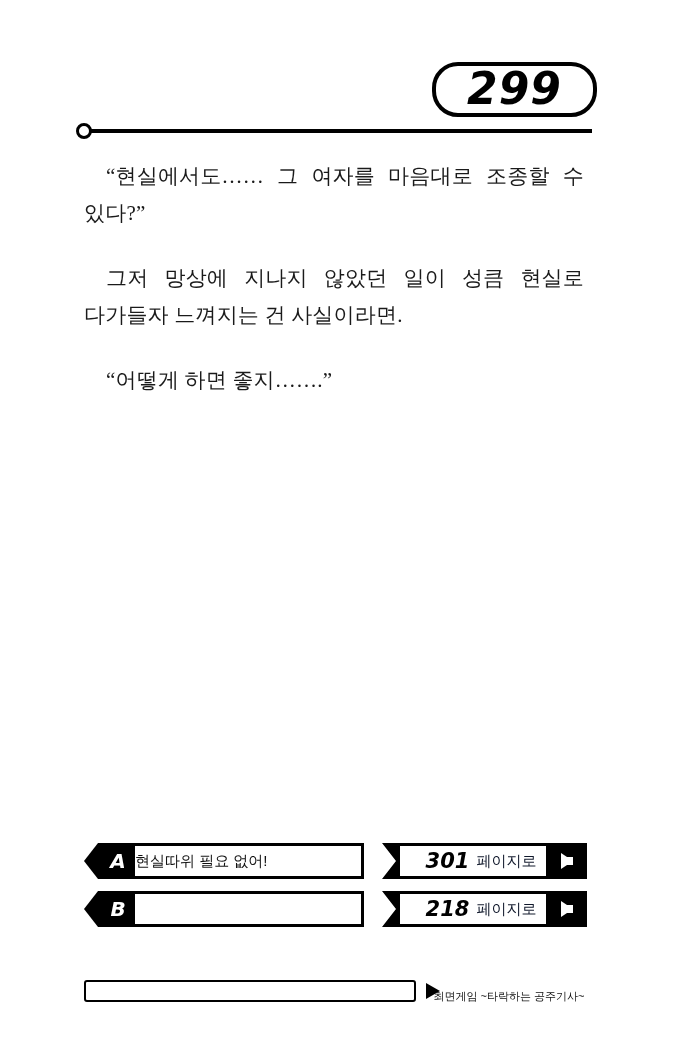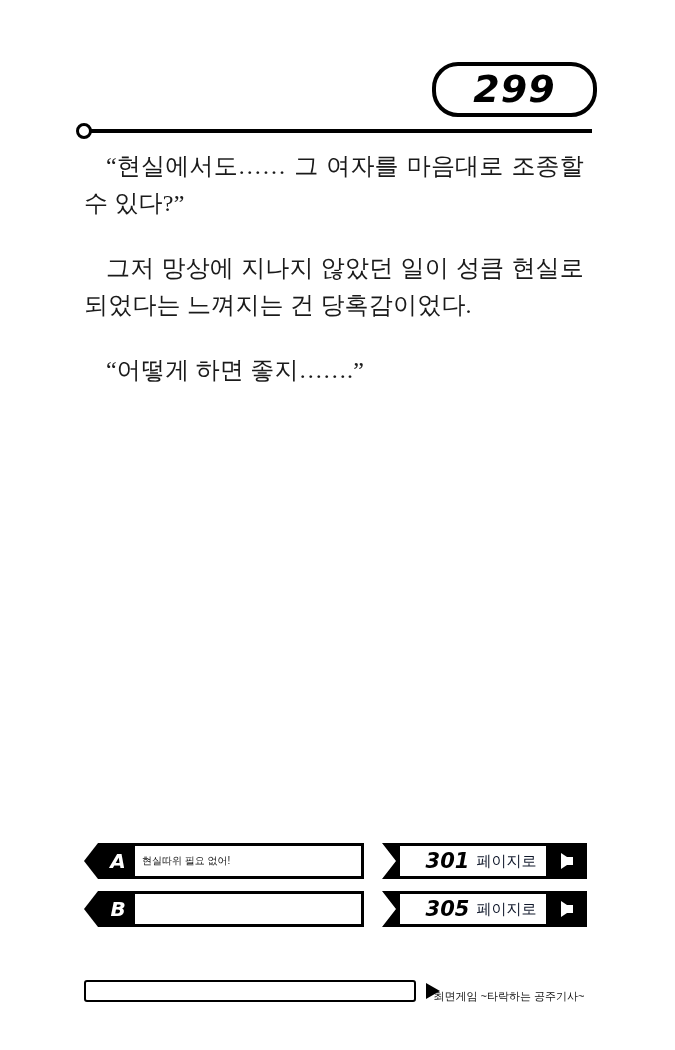--- a/index.html
+++ b/index.html
@@ -42,21 +42,21 @@
     background: #fff;
     display: flex;
     align-items: center;
     justify-content: center;
     box-sizing: border-box;
   }
   .page-number-bubble span {
     font-family: "DejaVu Sans", sans-serif;
     font-style: italic;
     font-weight: bold;
-    font-size: 38px;
+    font-size: 44px;
     letter-spacing: 1px;
     line-height: 1;
     color: #000;
     transform: translateY(-1px);
   }
   .rule-line {
     position: absolute;
     left: 84px;
     top: 67px;
     width: 508px;
@@ -76,25 +76,25 @@
   }
 
   
   .body-text {
     position: absolute;
     left: 84px;
     top: 148px;
     width: 500px;
   }
   .para {
-    font-size: 24px;
+    font-size: 21px;
     line-height: 37px;
     text-align: justify;
     text-justify: inter-ideograph;
-    margin: 0 0 28px 0;
+    margin: 10px 0 28px 0;
     letter-spacing: 0.2px;
     word-break: keep-all;
   }
   .para.indent {
     text-indent: 22px;
   }
   .para:last-child {
     margin-bottom: 0;
   }
 
@@ -144,23 +144,23 @@
     font-weight: bold;
     font-style: italic;
     font-size: 20px;
     display: flex;
     align-items: center;
     justify-content: center;
     flex: 0 0 auto;
   }
   .choice-label {
     font-family: "Liberation Sans", sans-serif;
-    font-size: 10px;
+    font-size: 15px;
     color: #111;
-    padding-left: 7px;
+    padding-left: 0;
     white-space: nowrap;
   }
 
   .choice-right {
     position: relative;
     width: 205px;
     height: 36px;
     margin-left: 18px;
   }
   .plate-r {
@@ -276,21 +276,21 @@
   <div class="header">
     <div class="rule-line"></div>
     <div class="rule-dot"></div>
     <div class="page-number-bubble">
       <span>299</span>
     </div>
   </div>
 
   <div class="body-text">
     <p class="para indent">“현실에서도…… 그 여자를 마음대로 조종할 수 있다?”</p>
-    <p class="para indent">그저 망상에 지나지 않았던 일이 성큼 현실로 되었다는 느껴지는 건 당혹감이었다.</p>
+    <p class="para indent">그저 망상에 지나지 않았던 일이 성큼 현실로 다가들자 느껴지는 건 사실이라면.</p>
     <p class="para indent">“어떻게 하면 좋지…….”</p>
   </div>
 
   <div class="choices">
 
     <div class="choice-row">
       <div class="choice-left">
         <div class="plate"></div>
         <div class="plate-inner">
           <div class="choice-letter">A</div>
@@ -312,21 +312,21 @@
     <div class="choice-row">
       <div class="choice-left">
         <div class="plate"></div>
         <div class="plate-inner">
           <div class="choice-letter">B</div>
         </div>
       </div>
       <div class="choice-right">
         <div class="plate-r"></div>
         <div class="plate-r-inner">
-          <span class="target-page">305</span>
+          <span class="target-page">218</span>
           <span class="target-text">페이지로</span>
         </div>
         <div class="arrow-box">
           <span class="arrow-glyph"></span>
         </div>
       </div>
     </div>
 
   </div>
 

